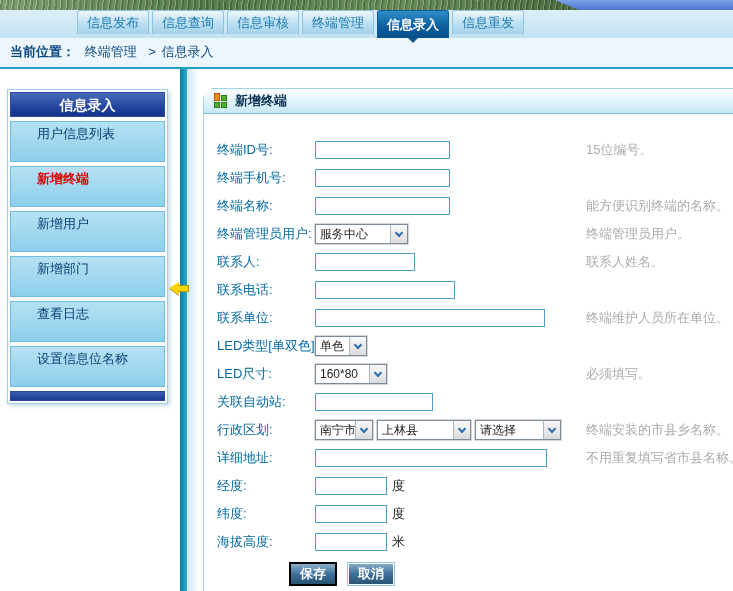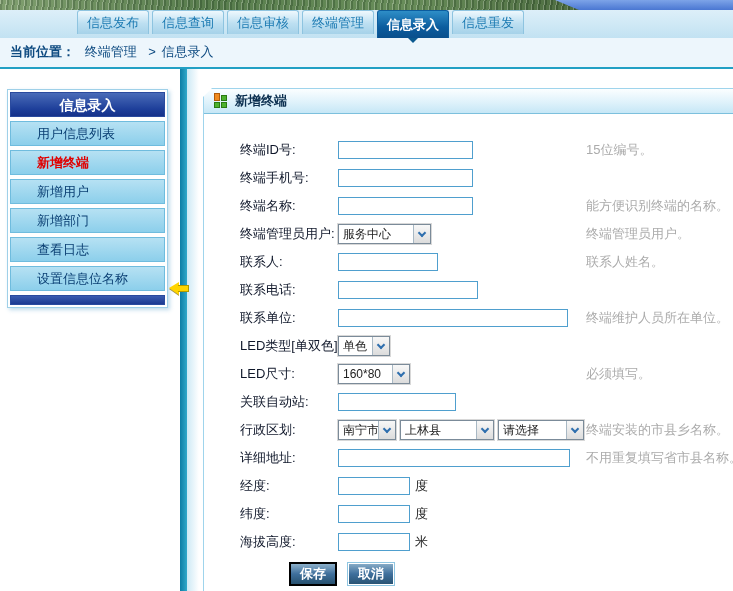--- a/index.html
+++ b/index.html
@@ -48,41 +48,41 @@
     border-top:6px solid transparent; border-bottom:7px solid transparent; border-right:10px solid #ffd400;
     filter:drop-shadow(0 1px 0 rgba(120,100,0,.7)); }
   .collapse-arrow .tail { position:absolute; left:9px; top:3px; width:11px; height:7px;
     background:#ffd400; border:1px solid #b09a00; border-left:none; }
 
   
   .sidebar { position:absolute; left:7px; top:89px; width:161px; background:#fff;
     border:1px solid #9fd0e8; padding:2px; box-shadow:2px 2px 4px rgba(120,180,215,.45); }
   .sb-header { height:25px; line-height:24px; text-align:center; color:#fff; font-weight:bold; font-size:14px;
     background:linear-gradient(180deg,#4a6cb8,#1e3f9a 70%,#16328a); border:1px solid #2a4a9e; margin-bottom:4px; }
-  .sb-item { height:25px; line-height:23px; padding-left:26px; font-size:13px; color:#0a3f73; cursor:pointer;
+  .sb-item { height:41px; line-height:23px; padding-left:26px; font-size:13px; color:#0a3f73; cursor:pointer;
     background:linear-gradient(180deg,#b6e1f3,#8ccfeb); border:1px solid #6fbcde; margin-bottom:4px; white-space:nowrap; }
   .sb-item.active { color:#e00000; font-weight:bold; }
   .sb-footer { height:10px; background:linear-gradient(180deg,#3a5cb0,#1c3a92); border:1px solid #2a4a9e; }
 
   
   .panel { position:absolute; left:203px; top:88px; width:530px; height:503px; background:#fff;
     border-left:1px solid #9fd4ec; border-top:1px solid #9fd4ec; }
   .panel-header { position:relative; height:25px; display:flex; align-items:center; padding-left:10px;
     background:linear-gradient(180deg,#fbfeff,#dff2fb 55%,#c6e7f6); border-bottom:1px solid #7cc0dd; }
   .panel-header::before { content:""; position:absolute; left:-1px; top:-1px; width:0; height:0;
     border-top:9px solid #fff; border-right:9px solid transparent; }
   .mod-icon { display:grid; grid-template-columns:6px 6px; grid-template-rows:6px 6px; gap:1px; }
   .mod-icon .sq { background:#4db22e; border:1px solid #2a7a12; }
   .mod-icon .sq.orange { background:#f08a1e; border-color:#b05a08; margin-top:-2px; }
   .panel-title { margin-left:8px; font-weight:bold; font-size:13px; color:#0c3050; }
 
   
   .form { padding-top:22px; }
   .frow { position:relative; height:28px; display:flex; align-items:center; }
-  .flabel { flex:none; width:98px; margin-left:36px; font-size:13px; color:#0f172a; white-space:nowrap; }
+  .flabel { flex:none; width:98px; margin-left:13px; font-size:13px; color:#0369a1; white-space:nowrap; }
   .fctrl { display:flex; align-items:center; gap:4px; }
   .txt { height:18px; border:1px solid #4f9fce; font-size:12px; padding:0 3px; outline:none;
     font-family:inherit; background:#fff; }
   .sel { display:inline-flex; align-items:stretch; height:20px; border:1px solid #7b8b99;
     box-shadow:0 0 0 1px #d8d8d8; background:#fff; font-size:12px; color:#222; cursor:pointer; }
   .sel .val { flex:1; display:flex; align-items:center; padding:5px 4px; white-space:nowrap; overflow:hidden; }
   .sel .arw { flex:none; width:17px; border-left:1px solid #a8b8c4; display:flex; align-items:center;
     justify-content:center; background:linear-gradient(180deg,#f8f8f8,#dcdcdc); }
   .sel .chev { width:6px; height:6px; border-right:2px solid #2f6fae; border-bottom:2px solid #2f6fae;
     transform:rotate(45deg); margin-top:-3px; }

